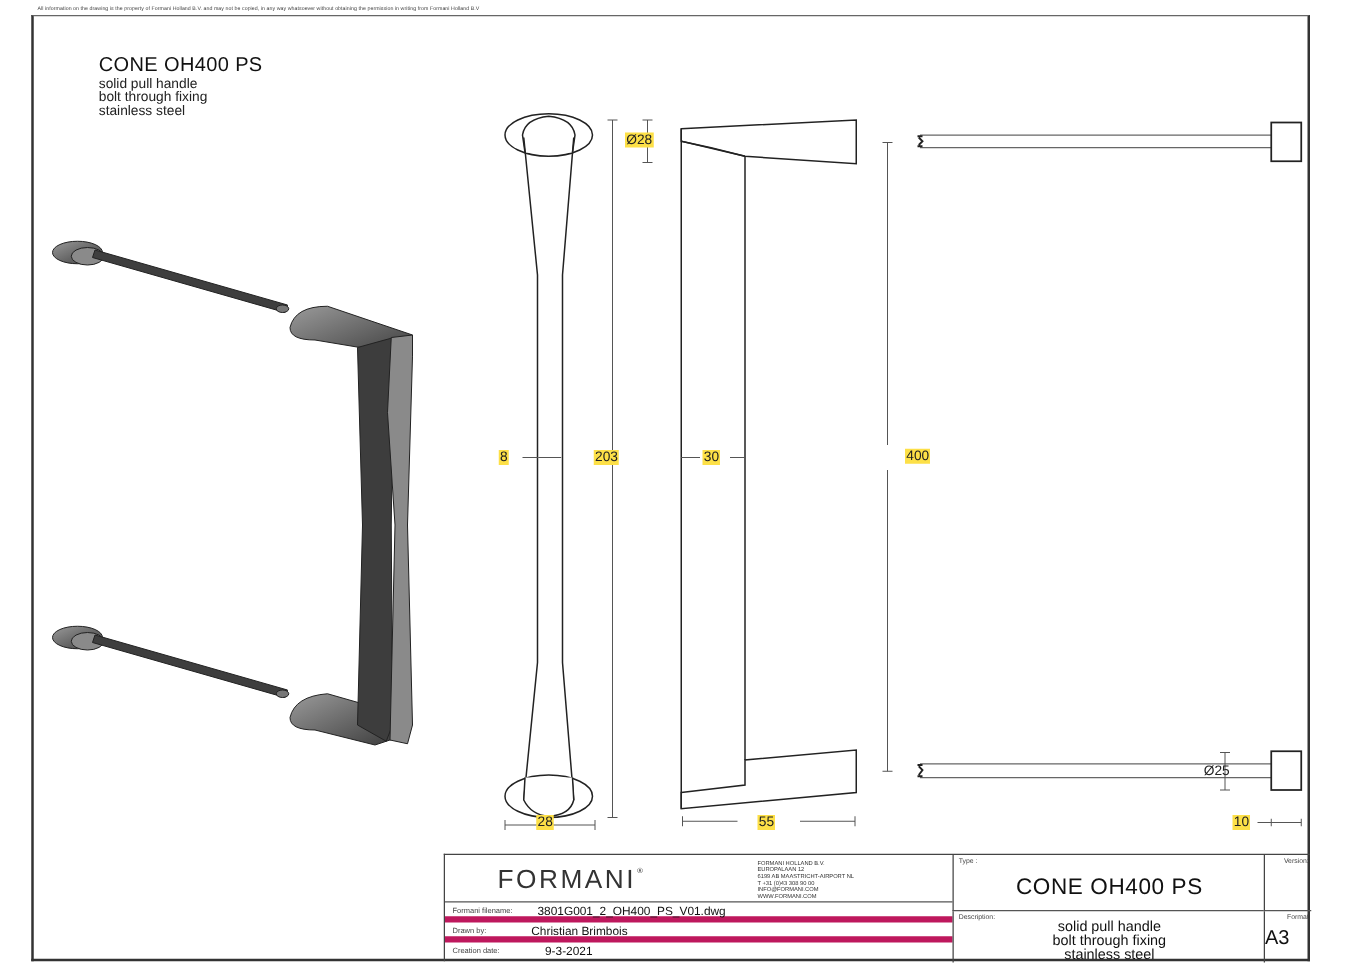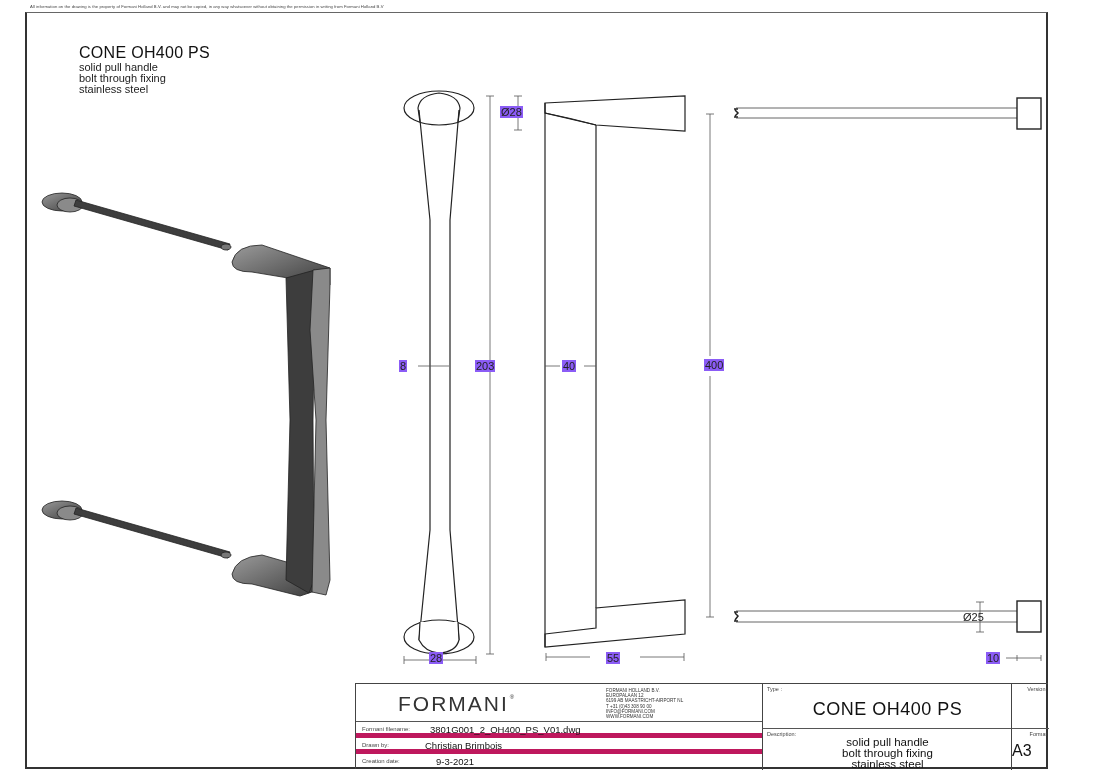--- a/index.html
+++ b/index.html
@@ -3,21 +3,21 @@
 <meta charset="utf-8">
 <style>
   html,body{margin:0;padding:0;background:#fff;}
   body{width:1095px;height:780px;position:relative;overflow:hidden;font-family:"Liberation Sans",sans-serif;color:#111;}
   .disclaimer{position:absolute;left:30px;top:4px;font-size:4.2px;color:#444;white-space:nowrap;letter-spacing:0.05px;}
   .frame{position:absolute;left:25px;top:12px;width:1023px;height:757px;border:2px solid #333;border-top:1px solid #666;box-sizing:border-box;}
   .header-title{position:absolute;left:79px;top:44px;font-size:16px;letter-spacing:0.3px;}
   .header-sub{position:absolute;left:79px;top:62px;font-size:11px;line-height:11px;color:#222;}
   .header-sub div{margin:0;}
   svg.drawing{position:absolute;left:0;top:0;}
-  .dim{position:absolute;font-size:11px;color:#222;background:#8b5cf6;padding:0 1px;line-height:12px;}
+  .dim{position:absolute;font-size:11px;color:#222;background:#fde047;padding:0 1px;line-height:12px;}
   .tb{position:absolute;left:355px;top:683px;width:693px;height:86px;border-top:1.5px solid #444;border-left:1px solid #444;box-sizing:border-box;}
   .tb .cell{position:absolute;box-sizing:border-box;}
   .logo-cell{left:0;top:0;width:406px;height:38px;border-bottom:1px solid #555;}
   .logo{position:absolute;left:42px;top:8px;font-size:21px;letter-spacing:2px;font-weight:300;color:#333;}
   .logo sup{font-size:6px;vertical-align:top;position:relative;top:2px;left:1px;letter-spacing:0;}
   .addr{position:absolute;left:250px;top:4px;font-size:4.6px;line-height:5.2px;color:#333;}
   .row{left:0;width:406px;height:16px;border-bottom:5px solid #be185d;font-size:9px;}
   .row .lbl{position:absolute;left:6px;top:4px;font-size:6px;color:#444;}
   .row .val{position:absolute;top:2px;font-size:9.5px;color:#111;}
   .type-cell{left:406px;top:0;width:249px;height:45px;border-left:1.5px solid #444;border-bottom:1px solid #555;}
@@ -136,23 +136,23 @@
     <line x1="1006" y1="658" x2="1041" y2="658"></line>
     <line x1="1017" y1="655" x2="1017" y2="661"></line>
     <line x1="1041" y1="655" x2="1041" y2="661"></line>
   </g>
 </svg>
 
 <div class="dim" style="left:399px;top:360px;">8</div>
 <div class="dim" style="left:475px;top:360px;">203</div>
 <div class="dim" style="left:500px;top:106px;">Ø28</div>
 <div class="dim" style="left:429px;top:652px;">28</div>
-<div class="dim" style="left:562px;top:360px;">40</div>
+<div class="dim" style="left:562px;top:360px;">30</div>
 <div class="dim" style="left:606px;top:652px;">55</div>
-<div class="dim" style="left:704px;top:359px;">400</div>
+<div class="dim" style="left:724px;top:359px;">400</div>
 <div class="dim" style="left:962px;top:611px;background:transparent;">Ø25</div>
 <div class="dim" style="left:986px;top:652px;">10</div>
 
 <div class="tb">
   <div class="cell logo-cell">
     <div class="logo"><span>FORMANI</span><sup>®</sup></div>
     <div class="addr">
       <div>FORMANI HOLLAND B.V.</div>
       <div>EUROPALAAN 12</div>
       <div>6199 AB MAASTRICHT-AIRPORT NL</div>

